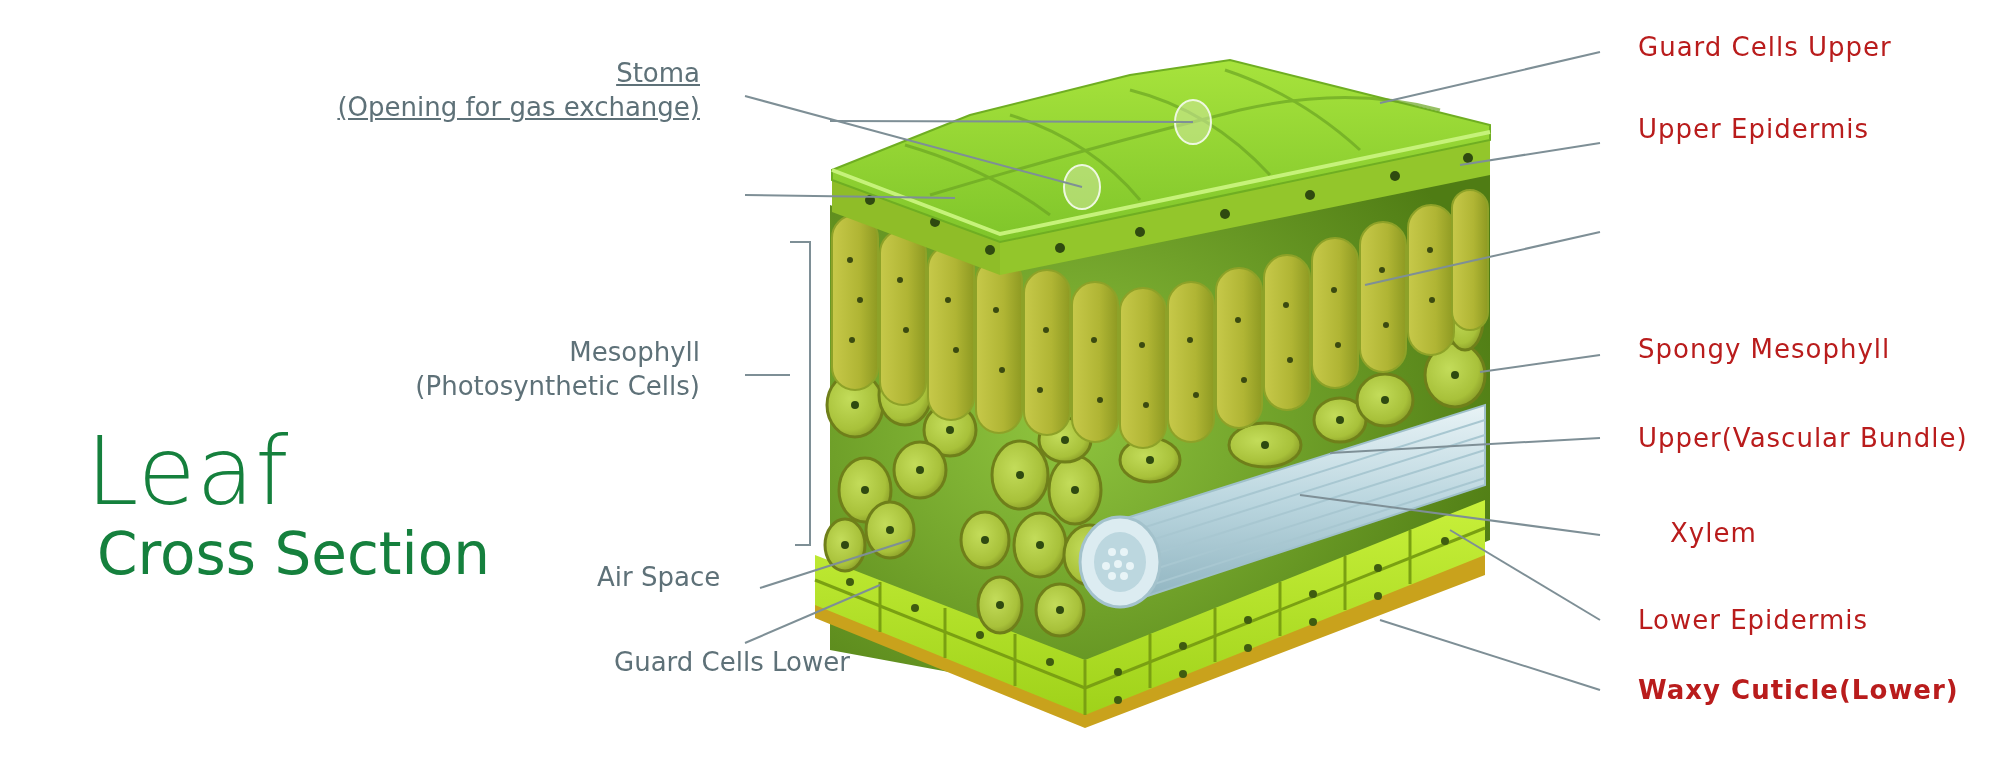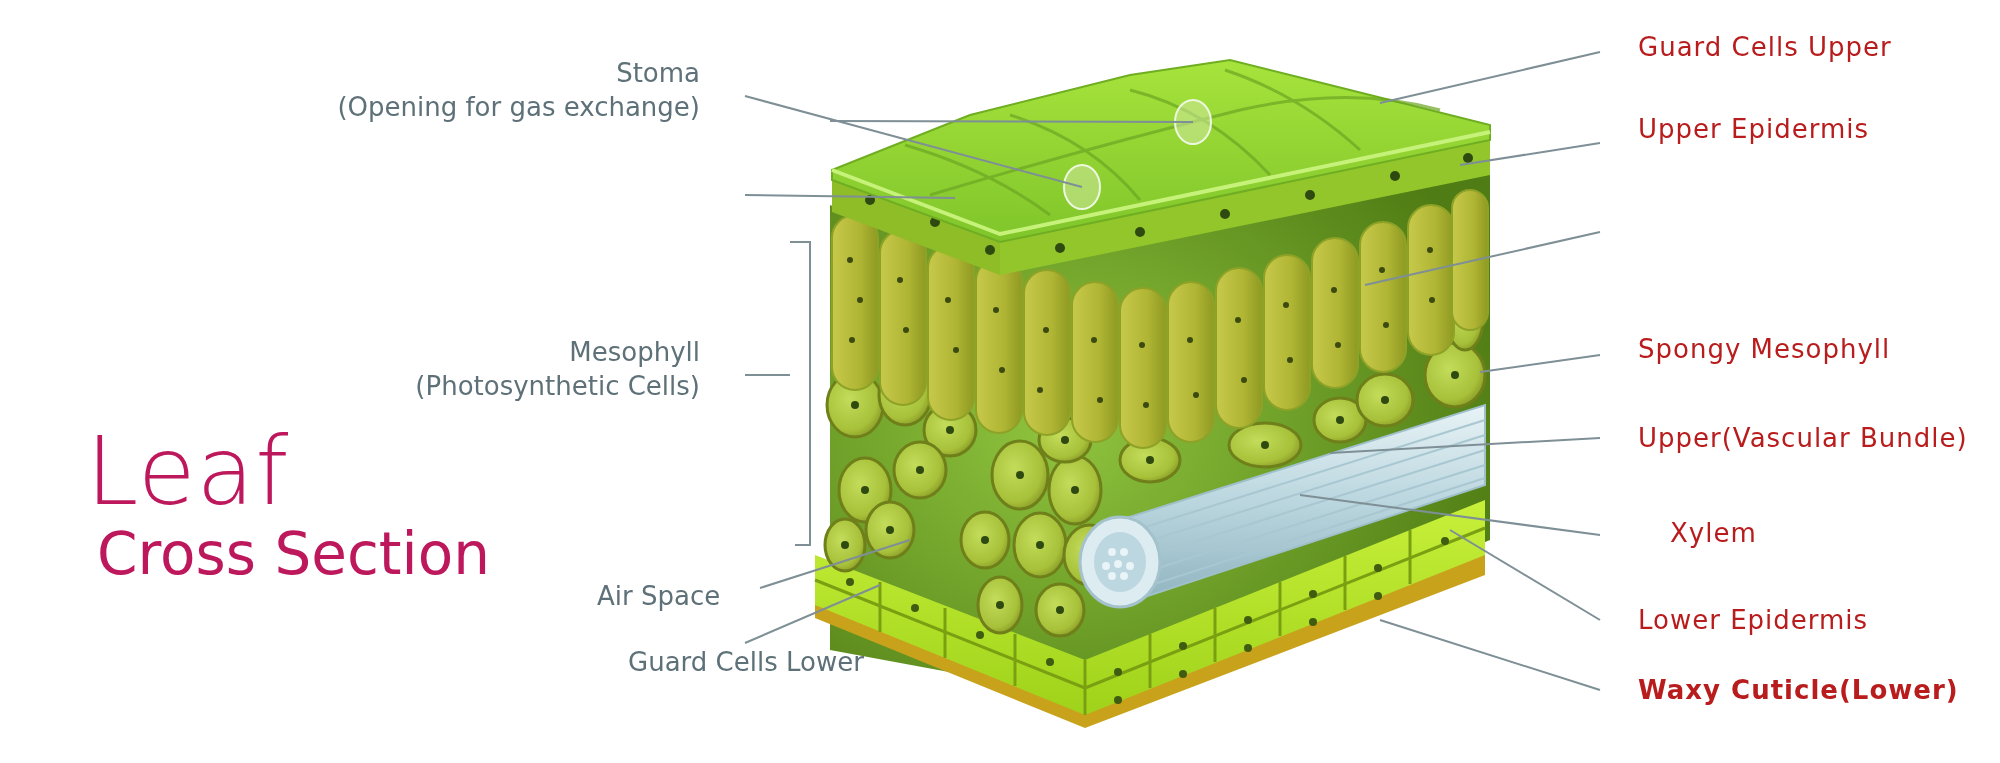--- a/index.html
+++ b/index.html
@@ -1,20 +1,20 @@
 <!DOCTYPE html>
 <html><head>
 <meta charset="utf-8">
 <style>
   html, body { margin: 0; padding: 0; background: #ffffff; }
   body { width: 2000px; height: 763px; position: relative; overflow: hidden;
          font-family: "DejaVu Sans", "Liberation Sans", sans-serif; color: #5c7078; }
   .stage { position: absolute; left: 0; top: 0; width: 2000px; height: 763px; }
   svg.art { position: absolute; left: 0; top: 0; }
-  .title { position: absolute; left: 86px; top: 425px; color: #be185d; line-height: 1; }
+  .title { position: absolute; left: 86px; top: 425px; color: #15803d; line-height: 1; }
   .title .t1 { font-size: 94px; letter-spacing: 1px; display: block; font-weight: 300; }
   .title .t2 { font-size: 58px; display: block; margin-top: 6px; margin-left: 11px; }
   .lbl { position: absolute; font-size: 26px; color: #5e7178; white-space: nowrap; line-height: 34px; }
   .lbl.right-al { text-align: right; }
   .rlbl { position: absolute; left: 1638px; font-size: 26px; letter-spacing: 1px; color: #b91c1c; white-space: nowrap; text-align: center; }
 </style>
 </head>
 <body>
 
 <div class="stage">
@@ -252,30 +252,30 @@
       <path d="M1450 530 L1600 620"></path>
       <path d="M1380 620 L1600 690"></path>
     </g>
   </svg>
 
   <div class="title">
     <span class="t1">Leaf</span>
     <span class="t2">Cross Section</span>
   </div>
 
-  <div class="lbl right-al" style="right:1300px; top:56px;">
+  <div class="lbl right-al" style="right:1300px; top:56px;text-decoration:underline;">
     <div>Stoma</div>
     <div>(Opening for gas exchange)</div>
   </div>
   <div class="lbl right-al" style="right:1300px; top:335px;">
     <div>Mesophyll</div>
     <div>(Photosynthetic Cells)</div>
   </div>
-  <div class="lbl" style="left:597px; top:579px;text-align:right;">Air Space</div>
-  <div class="lbl" style="left:614px; top:645px;margin-left:14px;">Guard Cells Lower</div>
+  <div class="lbl" style="left:597px; top:560px;text-align:right;">Air Space</div>
+  <div class="lbl" style="left:614px; top:645px;">Guard Cells Lower</div>
 
   <div class="rlbl" style="top:32px;">Guard Cells Upper</div>
   <div class="rlbl" style="top:114px;">Upper Epidermis</div>
   <div class="rlbl" style="top:334px;">Spongy Mesophyll</div>
   <div class="rlbl" style="top:423px;">Upper(Vascular Bundle)</div>
   <div class="rlbl" style="top:518px;margin-left:32px;">Xylem</div>
   <div class="rlbl" style="top:605px;">Lower Epidermis</div>
   <div class="rlbl" style="top:675px;font-weight:bold;">Waxy Cuticle(Lower)</div>
 </div>
 

